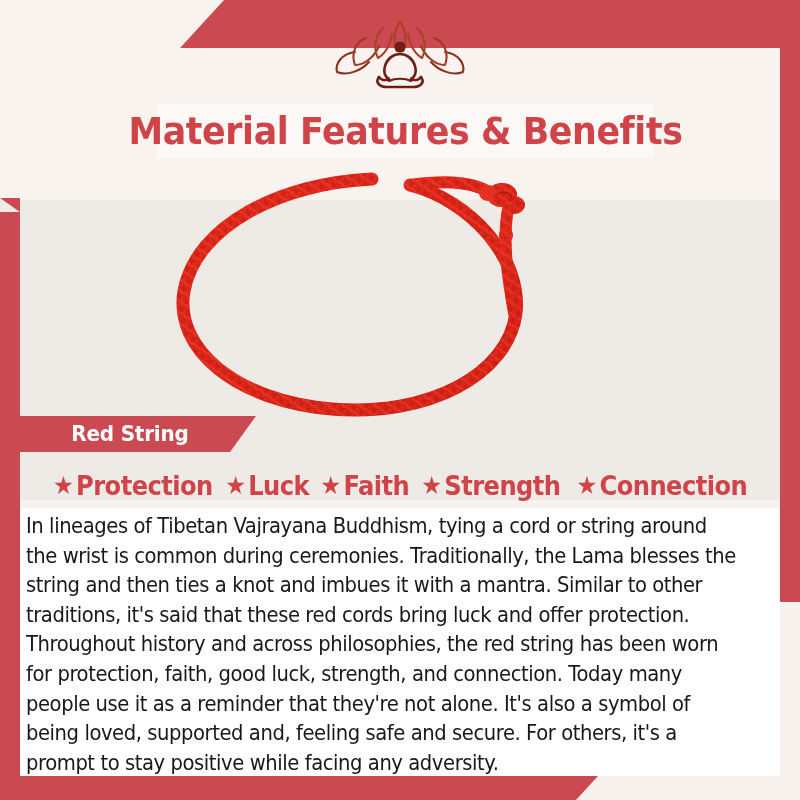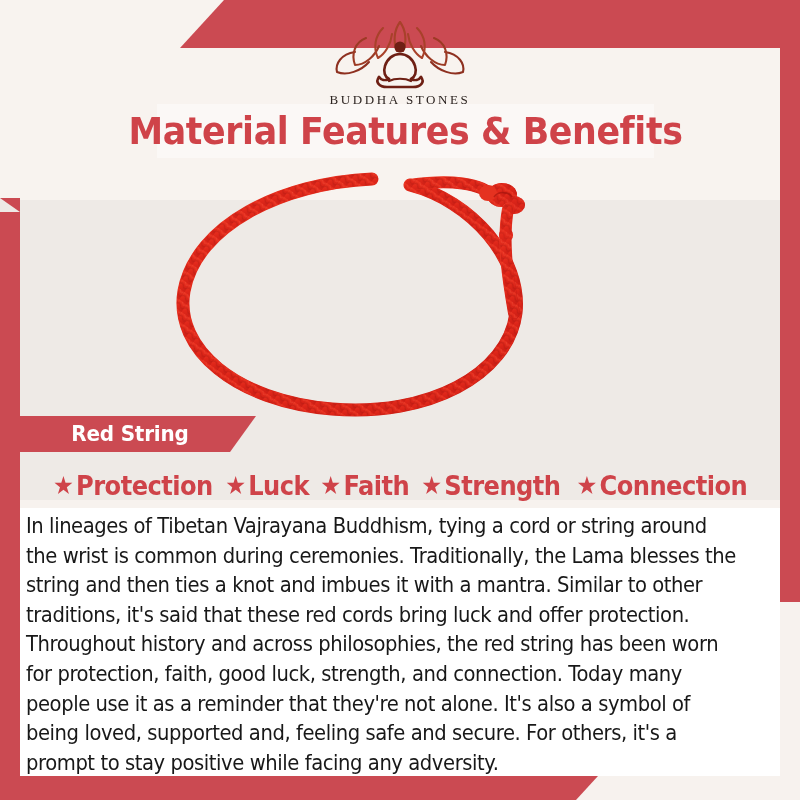--- a/index.html
+++ b/index.html
@@ -238,21 +238,20 @@
         <path d="M75 36 C68 36 62 41 60 48 C58 54 60 59 64 61" stroke="#6e1f14" stroke-width="2.6"></path>
         <path d="M75 36 C82 36 88 41 90 48 C92 54 90 59 86 61" stroke="#6e1f14" stroke-width="2.6"></path>
 
         <path d="M64 61 C60 63 56 62 54 59" stroke="#6e1f14" stroke-width="2.6"></path>
         <path d="M86 61 C90 63 94 62 96 59" stroke="#6e1f14" stroke-width="2.6"></path>
 
         <path d="M54 59 C50 64 54 69 62 69 L88 69 C96 69 100 64 96 59" stroke="#6e1f14" stroke-width="2.6"></path>
         <path d="M64 63 C70 60 80 60 86 63" stroke="#6e1f14" stroke-width="2.2"></path>
       </g>
     </svg>
-    <span class="logo-word">BUDDHA STONES</span>
   </div>
 
   <div class="headline-band"></div>
   <div class="headline">Material Features &amp; Benefits</div>
 
   <div class="photo">
     <svg width="580" height="262" viewBox="0 0 580 262">
       <defs>
         <linearGradient id="cordGrad" x1="0" y1="0" x2="1" y2="1">
           <stop offset="0%" stop-color="#ef3a26"></stop>

